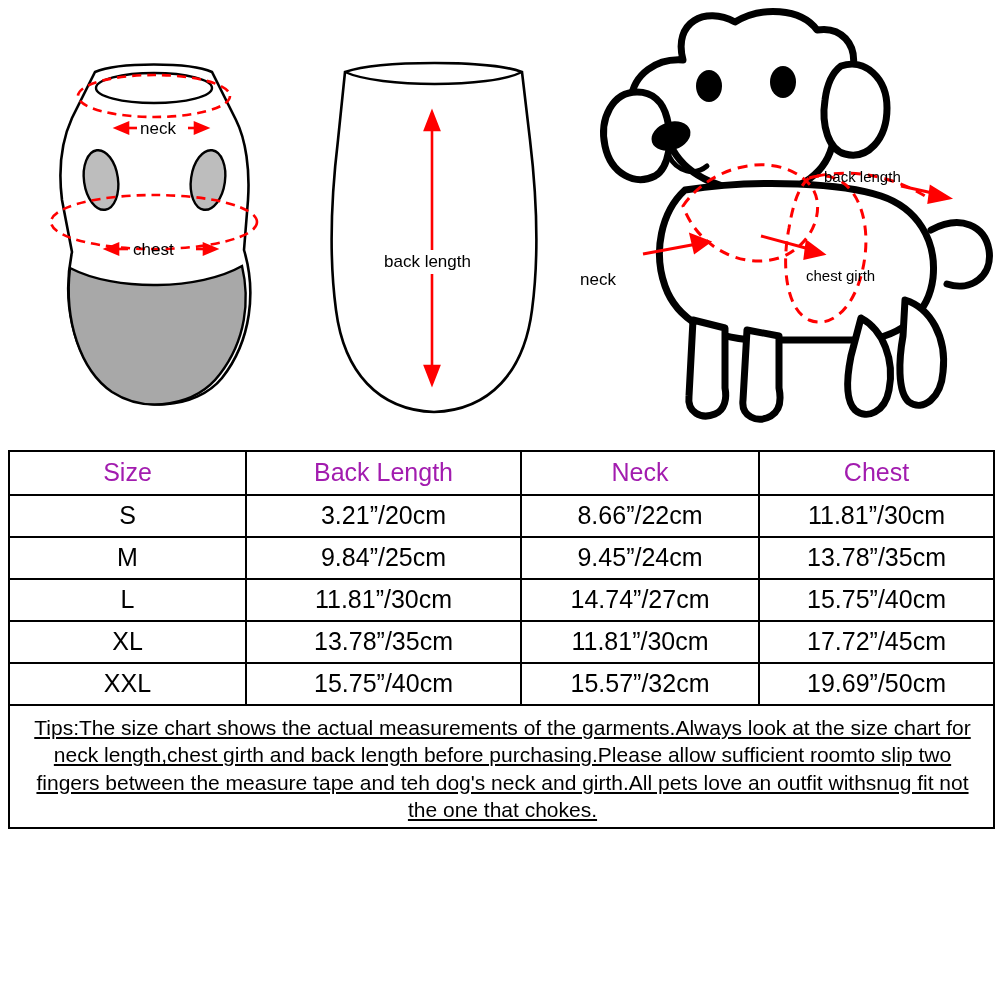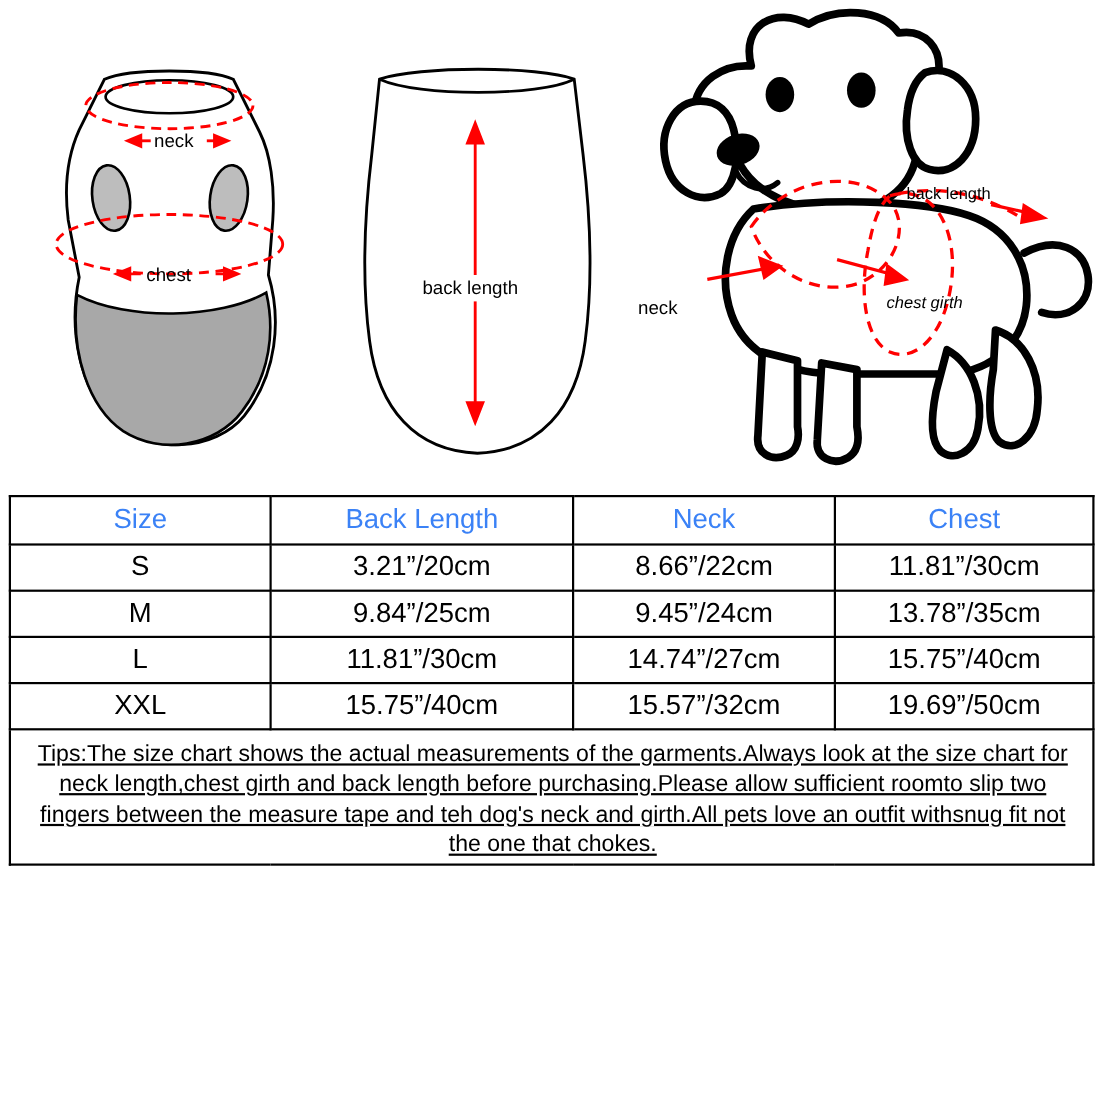--- a/index.html
+++ b/index.html
@@ -64,21 +64,21 @@
     font-weight: normal;
     font-family: "Liberation Sans", sans-serif;
     color: #000;
   }
   .tbl-title {
     font-size: 27px;
     padding: 8px 0 9px;
     letter-spacing: 0.2px;
   }
   .hdr td {
-    color: #3b82f6;
+    color: #a21caf;
     font-size: 25px;
     padding: 6px 0 7px;
     margin-top: 42px;
   }
   .body-row td {
     font-size: 25px;
     padding: 5px 0 6px;
   }
   .col-size   { width: 237px; }
   .col-back   { width: 275px; }
@@ -213,21 +213,21 @@
 
           <line x1="196" y1="236" x2="248" y2="250"></line>
           <polygon points="258,254 242,242 240,258"></polygon>
 
           <line x1="336" y1="186" x2="372" y2="194"></line>
           <polygon points="384,198 366,187 364,202"></polygon>
         </g>
       </svg>
       <div class="lbl lbl-small" style="left:259px; top:168px;">back length</div>
       <div class="lbl" style="left:15px; top:270px;">neck</div>
-      <div class="lbl lbl-small" style="left:241px; top:267px;font-style:italic;">chest girth</div>
+      <div class="lbl lbl-small" style="left:241px; top:267px;">chest girth</div>
     </div>
   </div>
 
   <table class="size-table">
     <colgroup>
       <col class="col-size">
         <col class="col-back">
         <col class="col-neck">
         <col class="col-chest">
     </colgroup>
@@ -250,20 +250,26 @@
         <td>9.45”/24cm</td>
         <td>13.78”/35cm</td>
       </tr>
       <tr class="body-row">
         <td>L</td>
         <td>11.81”/30cm</td>
         <td>14.74”/27cm</td>
         <td>15.75”/40cm</td>
       </tr>
       <tr class="body-row">
+        <td>XL</td>
+        <td>13.78”/35cm</td>
+        <td>11.81”/30cm</td>
+        <td>17.72”/45cm</td>
+      </tr>
+      <tr class="body-row">
         <td>XXL</td>
         <td>15.75”/40cm</td>
         <td>15.57”/32cm</td>
         <td>19.69”/50cm</td>
       </tr>
       <tr>
         <td class="tips-cell" colspan="4">Tips:The size chart shows the actual measurements of the garments.Always look at the size chart for neck length,chest girth and back length before purchasing.Please allow sufficient roomto slip two fingers between the measure tape and teh dog's neck and girth.All pets love an outfit withsnug fit not the one that chokes.</td>
       </tr>
     </tbody>
   </table>

